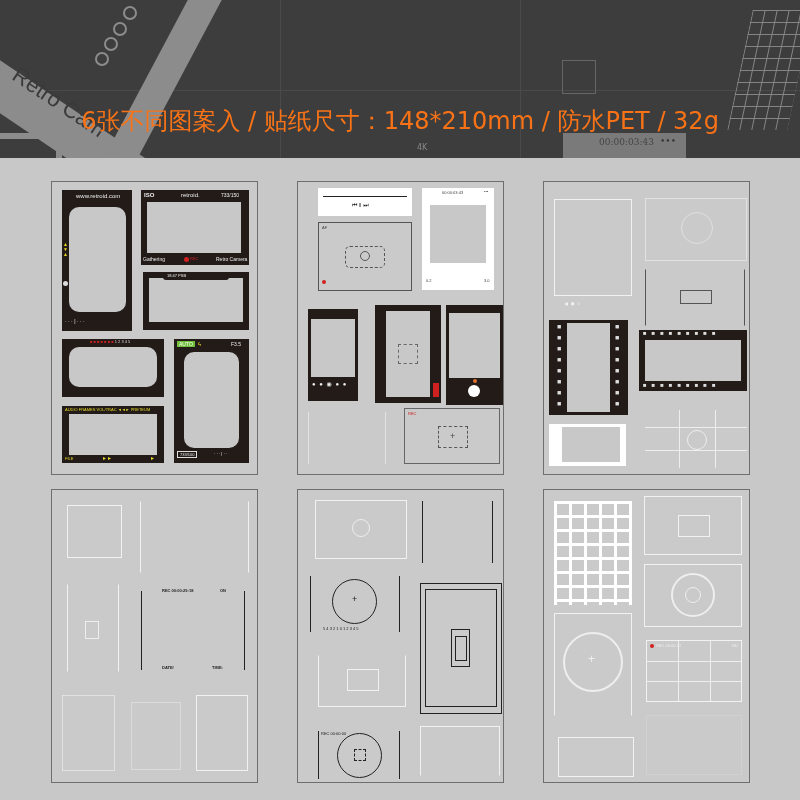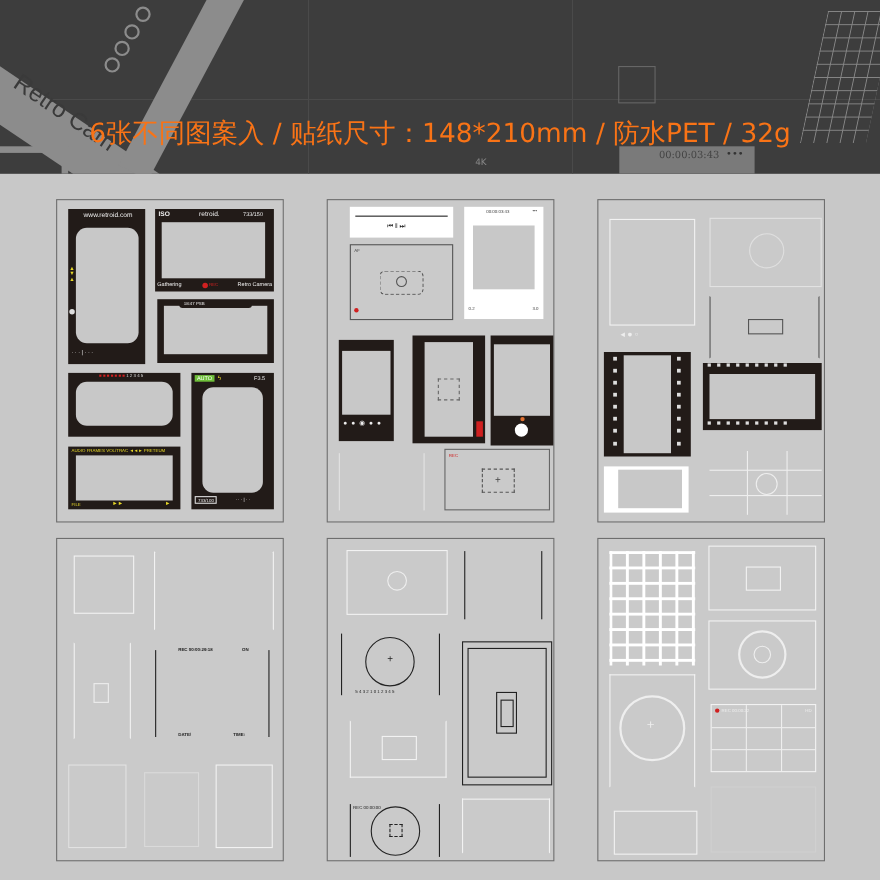--- a/index.html
+++ b/index.html
@@ -7,21 +7,21 @@
 .header{position:absolute;left:0;top:0;width:800px;height:158px;background:#3d3d3d;overflow:hidden}
 .hline{position:absolute;background:#4a4a4a}
 .vband{position:absolute;left:-30px;top:40px;width:340px;height:44px;background:#8c8c8c;transform:rotate(34deg);transform-origin:left top}
 .vband2{position:absolute;left:108px;top:150px;width:220px;height:30px;background:#8c8c8c;transform:rotate(-62deg);transform-origin:left top}
 .retro{position:absolute;left:22px;top:62px;color:#3a3a3a;font-size:22px;transform:rotate(34deg);transform-origin:left top;font-family:"Liberation Sans",sans-serif}
 .dot-ic{position:absolute;width:14px;height:14px;border-radius:50%;background:#3d3d3d;border:2px solid #8c8c8c}
 .title{position:absolute;left:0;width:800px;top:18px;text-align:center;color:#fff;font-size:56px;font-weight:bold;letter-spacing:6px;text-shadow:3px 3px 0 #111;font-family:"DejaVu Sans",sans-serif}
 .subtitle{position:absolute;left:0;width:800px;top:105px;text-align:center;color:#f97316;font-size:24px;font-family:"DejaVu Sans",sans-serif}
 .timebox{position:absolute;left:563px;top:133px;width:123px;height:25px;background:#7a7a7a;color:#444;font-size:9px;font-family:"DejaVu Serif",serif;padding:4px 0 0 36px}
 .timebox .dots{position:absolute;right:10px;top:3px;color:#333}
-.k4{position:absolute;left:432px;top:143px;font-size:8px;color:#888}
+.k4{position:absolute;left:417px;top:143px;font-size:8px;color:#888}
 .focus{position:absolute;left:562px;top:60px;width:34px;height:34px;border:1px solid #666}
 .grid-deco{position:absolute;right:0;top:10px;width:60px;height:120px;background-image:linear-gradient(#999 1px,transparent 1px),linear-gradient(90deg,#999 1px,transparent 1px);background-size:12px 12px;transform:skewX(-12deg);opacity:.8}
 .sheet{position:absolute;border:1px solid #6e6e6e;background:#cacaca}
 .el{position:absolute}
 .blk{background:#221b18}
 .win{position:absolute;background:#c8c8c8;border-radius:10px}
 .wh{border:1px solid #f2f2f2}
 .t{position:absolute;font-size:6px;white-space:nowrap;font-family:"Liberation Sans",sans-serif}
 .y{color:#e8d928}
 .w{color:#eee}

